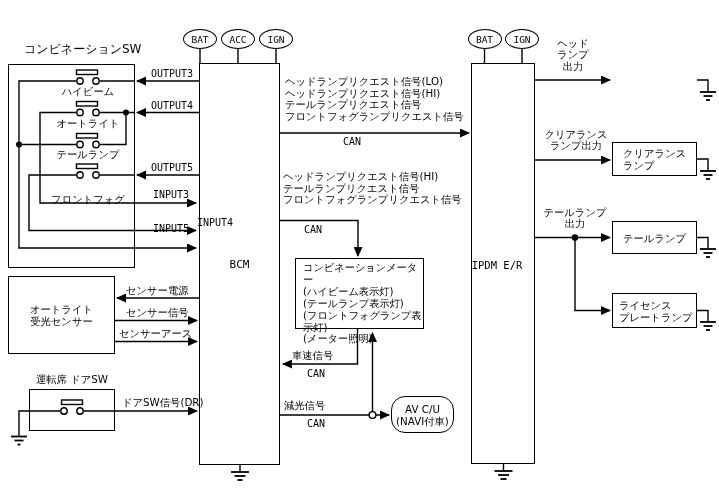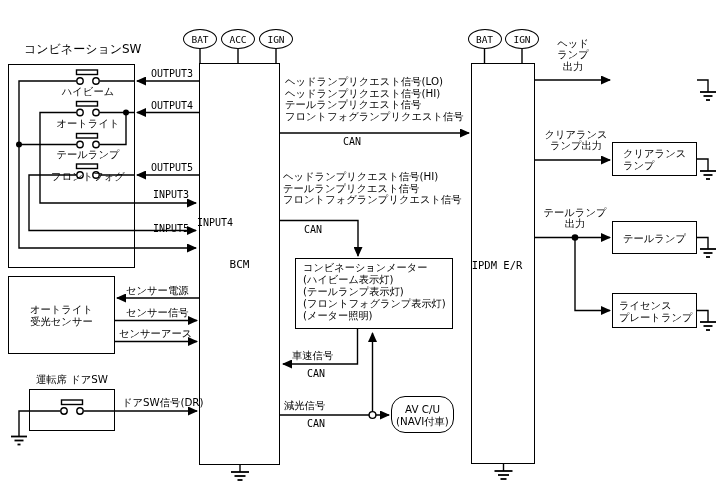--- a/index.html
+++ b/index.html
@@ -139,21 +139,21 @@
 
   <div class="box" style="left:471px;top:63px;width:64px;height:401px;background:transparent;"></div>
 
   <div class="box" style="left:8px;top:276px;width:107px;height:78px;display:flex;align-items:center;justify-content:center;">
     <span class="lbl ctr" style="position:static;line-height:12px;">オートライト
 受光センサー</span>
   </div>
 
   <div class="box" style="left:29px;top:389px;width:86px;height:42px;background:transparent;"></div>
 
-  <div class="box" style="left:295px;top:258px;width:158px;height:71px;padding:3px 0 16px 7px;font-size:10.2px;line-height:11.9px;">
+  <div class="box" style="left:295px;top:258px;width:129px;height:71px;padding:3px 0 16px 7px;font-size:10.2px;line-height:11.9px;">
     <div>コンビネーションメーター</div>
     <div>(ハイビーム表示灯)</div>
     <div>(テールランプ表示灯)</div>
     <div>(フロントフォグランプ表示灯)</div>
     <div>(メーター照明)</div>
   </div>
 
   <div class="box lampbox ctr" style="left:391px;top:396px;width:63px;height:37px;align-items:center;border-radius:14px;">
     <span style="white-space:pre-line;">AV C/U
 (NAVI付車)</span>
@@ -188,21 +188,21 @@
     </div>
   <div class="oval" style="left:505px;top:29px;">
     <span>IGN</span>
     </div>
 
   <div class="lbl title" style="left:24px;top:44px;">コンビネーションSW</div>
 
   <div class="lbl ctr" style="left:46px;top:86px;width:84px;">ハイビーム</div>
   <div class="lbl ctr" style="left:46px;top:117.5px;width:84px;">オートライト</div>
   <div class="lbl ctr" style="left:46px;top:149px;width:84px;">テールランプ</div>
-  <div class="lbl ctr" style="left:46px;top:171px;width:84px;">フロントフォグ</div>
+  <div class="lbl ctr" style="left:46px;top:194px;width:84px;">フロントフォグ</div>
 
   <div class="lbl mono" style="left:151px;top:67.5px;">OUTPUT3</div>
   <div class="lbl mono" style="left:151px;top:100px;">OUTPUT4</div>
   <div class="lbl mono" style="left:151px;top:161.5px;">OUTPUT5</div>
   <div class="lbl mono" style="left:153px;top:189px;">INPUT3</div>
   <div class="lbl mono" style="left:153px;top:216.5px;margin-left:44px;">INPUT4</div>
   <div class="lbl mono" style="left:153px;top:223px;text-align:right;">INPUT5</div>
 
   <div class="lbl mono ctr" style="left:199px;top:259px;width:81px;font-size:11px;">BCM</div>
   <div class="lbl mono ctr" style="left:471px;top:260px;width:52px;font-size:10.5px;">IPDM E/R</div>

